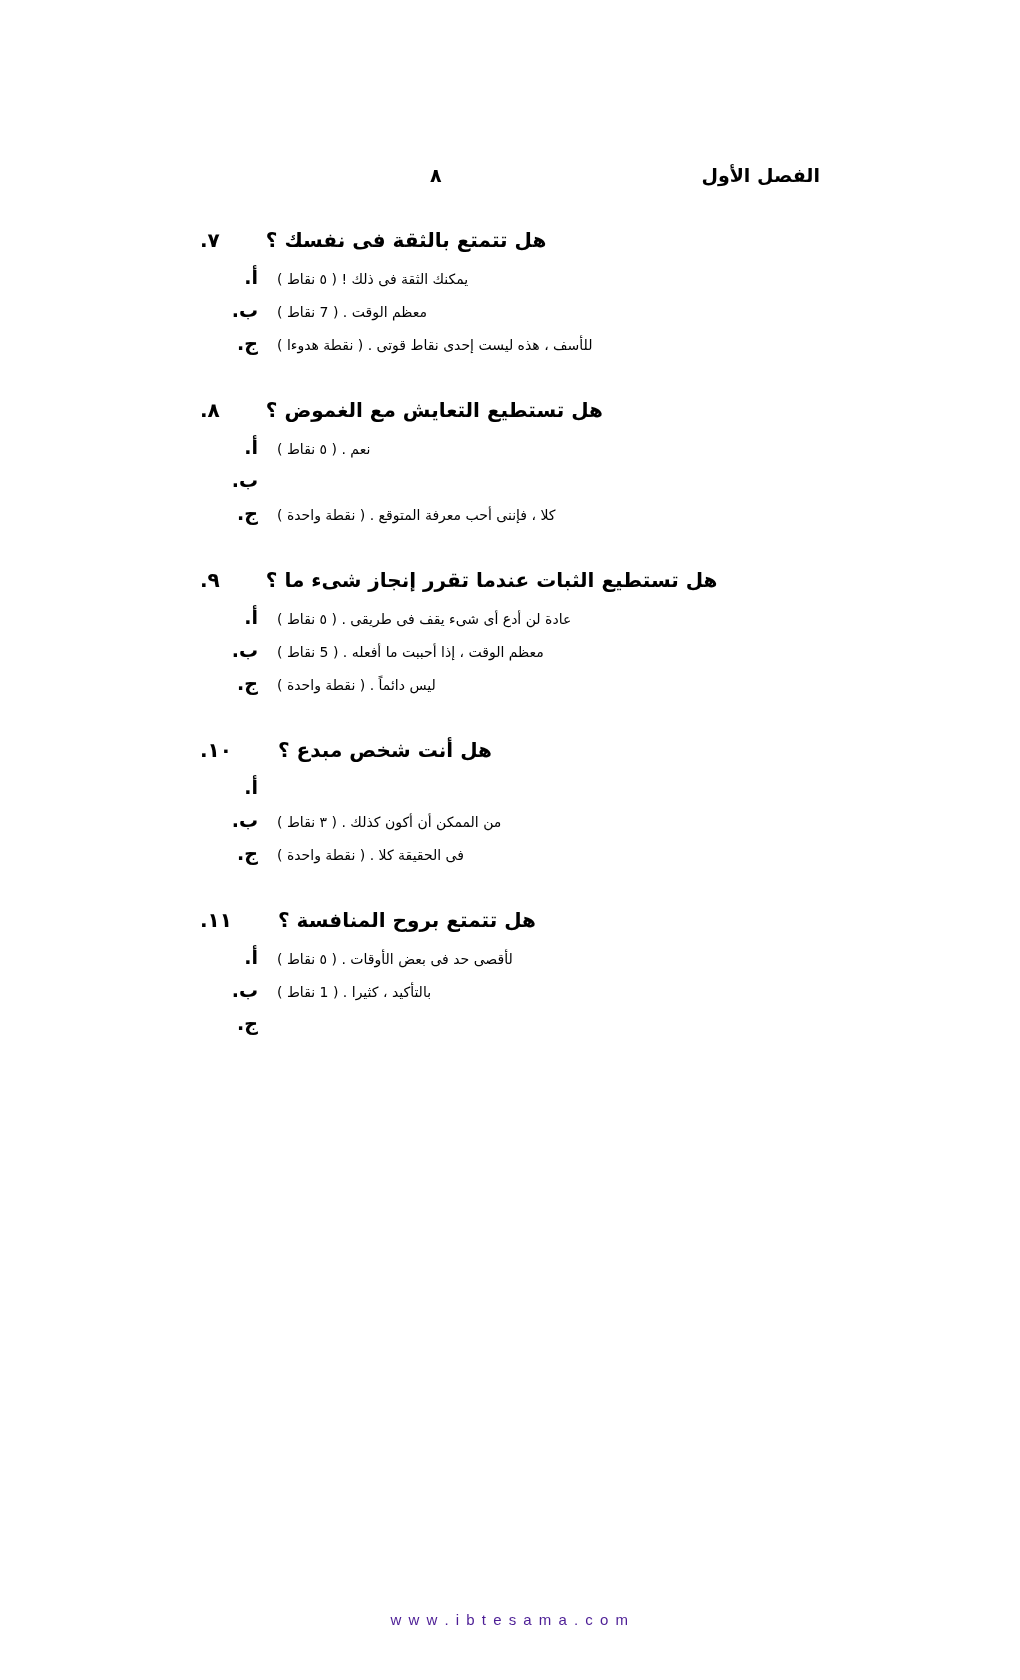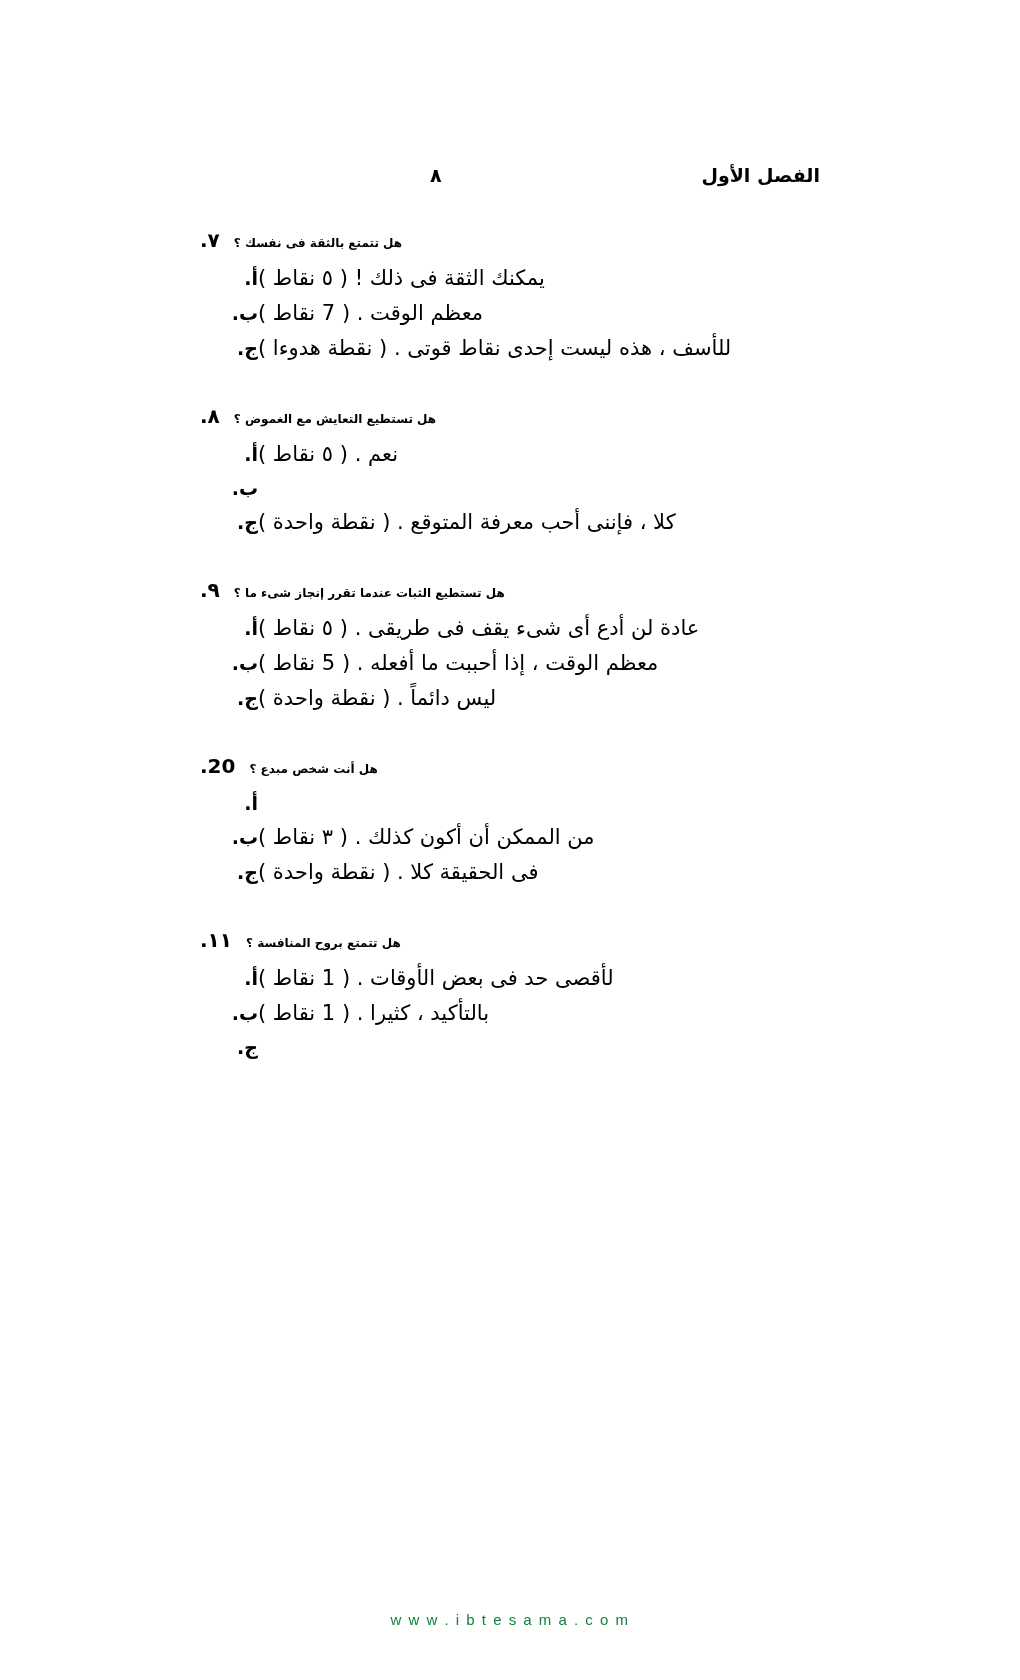--- a/index.html
+++ b/index.html
@@ -65,24 +65,25 @@
     gap: 14px;
     margin-bottom: 14px;
     padding-left: 10px;
   }
   .q-num {
     font-size: 20px;
     font-weight: bold;
     white-space: nowrap;
   }
   .q-text {
-    font-size: 12px;
+    font-size: 20px;
     font-weight: bold;
     white-space: nowrap;
     letter-spacing: -0.2px;
+    margin-left: 32px;
   }
 
   
   .opt-list {
     display: block;
     padding-left: 22px;
   }
   .opt-row {
     display: flex;
     flex-direction: row;
@@ -93,42 +94,43 @@
   }
   .opt-label {
     font-size: 19px;
     font-weight: bold;
     width: 46px;
     min-width: 46px;
     text-align: right;
     white-space: nowrap;
   }
   .opt-text {
-    font-size: 21px;
+    font-size: 14px;
     font-weight: normal;
     white-space: nowrap;
     letter-spacing: -0.1px;
+    padding-left: 19px;
   }
 
   
   .qblock.q7  { margin-bottom: 44px; }
   .qblock.q8  { margin-bottom: 44px; }
   .qblock.q9  { margin-bottom: 44px; }
   .qblock.q10 { margin-bottom: 44px; }
   .qblock.q11 { margin-bottom: 0; }
 
   
   .footer-watermark {
     position: absolute;
     bottom: 52px;
     left: 0;
     right: 0;
     text-align: center;
     font-size: 15px;
-    color: #15803d;
+    color: #4c1d95;
     letter-spacing: 1.5px;
     font-family: "Liberation Sans", sans-serif;
     direction: ltr;
     white-space: nowrap;
   }
 </style>
 </head>
 <body>
 
 <div class="page">
@@ -198,21 +200,21 @@
         <div class="opt-row">
           <span class="opt-text">ليس دائماً . ( نقطة واحدة )</span>
           <span class="opt-label">ج.</span>
         </div>
       </div>
     </div>
 
     <div class="qblock q10">
       <div class="q-head">
         <span class="q-text">هل أنت شخص مبدع ؟</span>
-        <span class="q-num">20.</span>
+        <span class="q-num">١٠.</span>
       </div>
       <div class="opt-list">
         <div class="opt-row">
           <span class="opt-label">أ.</span>
         </div>
         <div class="opt-row">
           <span class="opt-text">من الممكن أن أكون كذلك . ( ٣ نقاط )</span>
           <span class="opt-label">ب.</span>
         </div>
         <div class="opt-row">
@@ -222,21 +224,21 @@
       </div>
     </div>
 
     <div class="qblock q11">
       <div class="q-head">
         <span class="q-text">هل تتمتع بروح المنافسة ؟</span>
         <span class="q-num">١١.</span>
       </div>
       <div class="opt-list">
         <div class="opt-row">
-          <span class="opt-text">لأقصى حد فى بعض الأوقات . ( 1 نقاط )</span>
+          <span class="opt-text">لأقصى حد فى بعض الأوقات . ( ٥ نقاط )</span>
           <span class="opt-label">أ.</span>
         </div>
         <div class="opt-row">
           <span class="opt-text">بالتأكيد ، كثيرا . ( 1 نقاط )</span>
           <span class="opt-label">ب.</span>
         </div>
         <div class="opt-row">
           <span class="opt-label">ج.</span>
         </div>
       </div>

